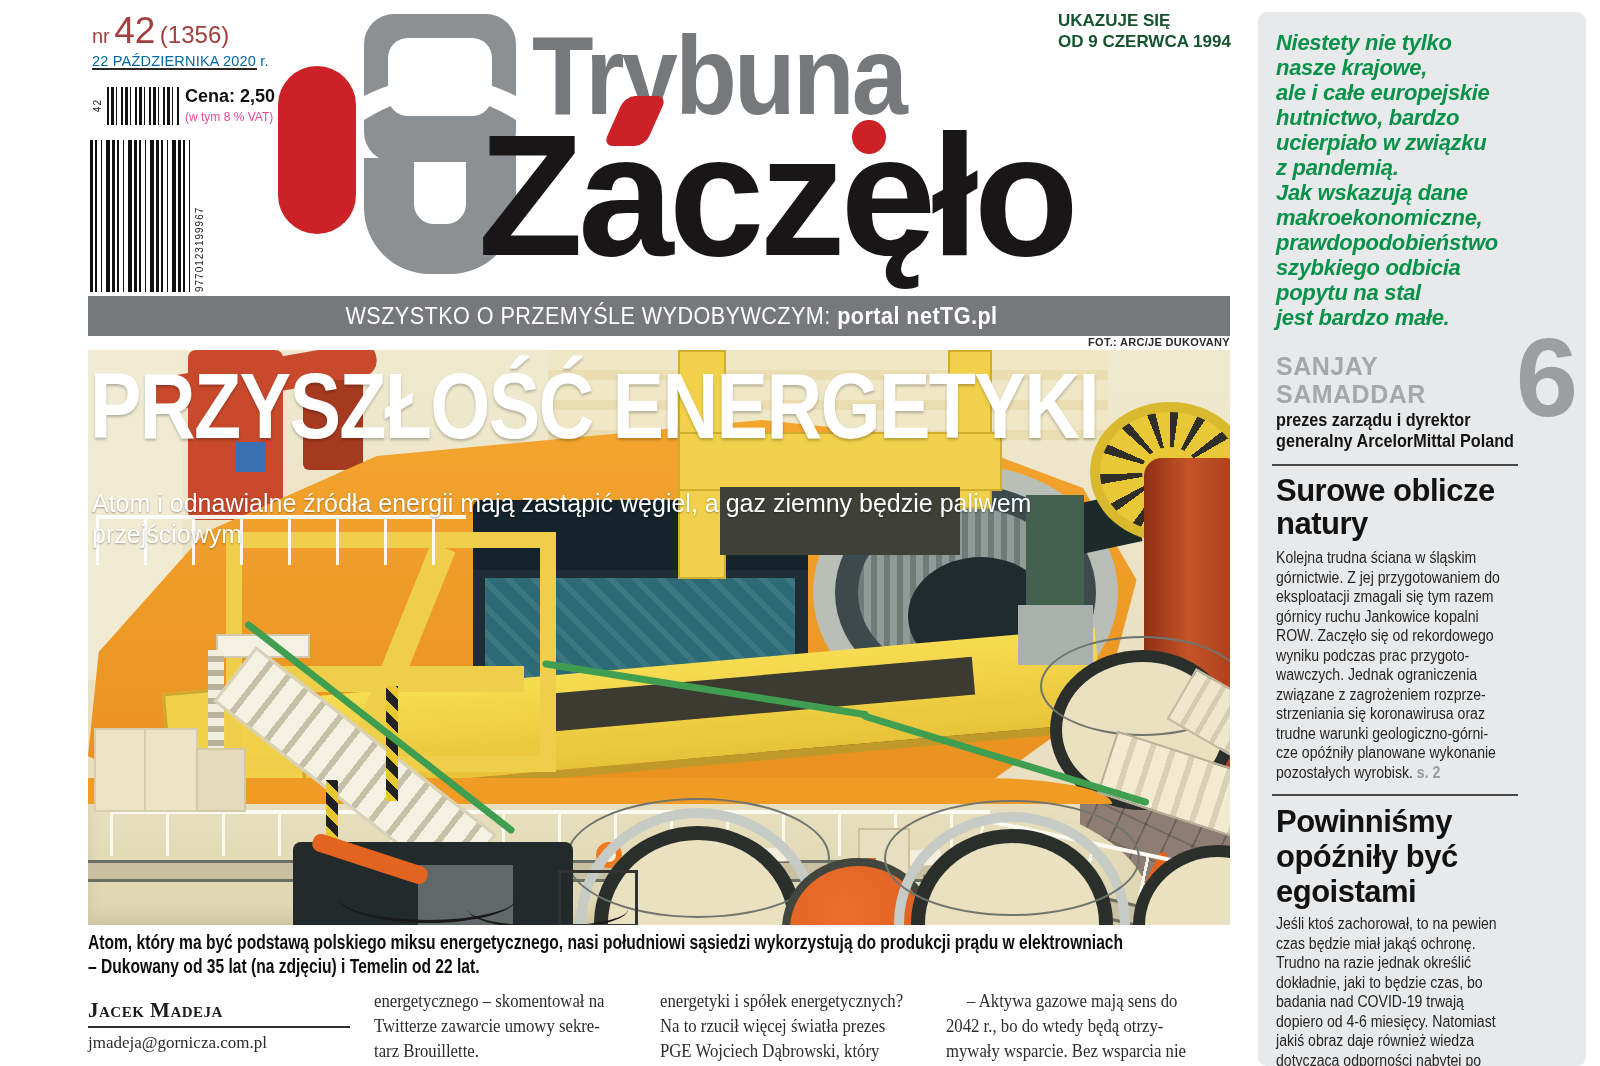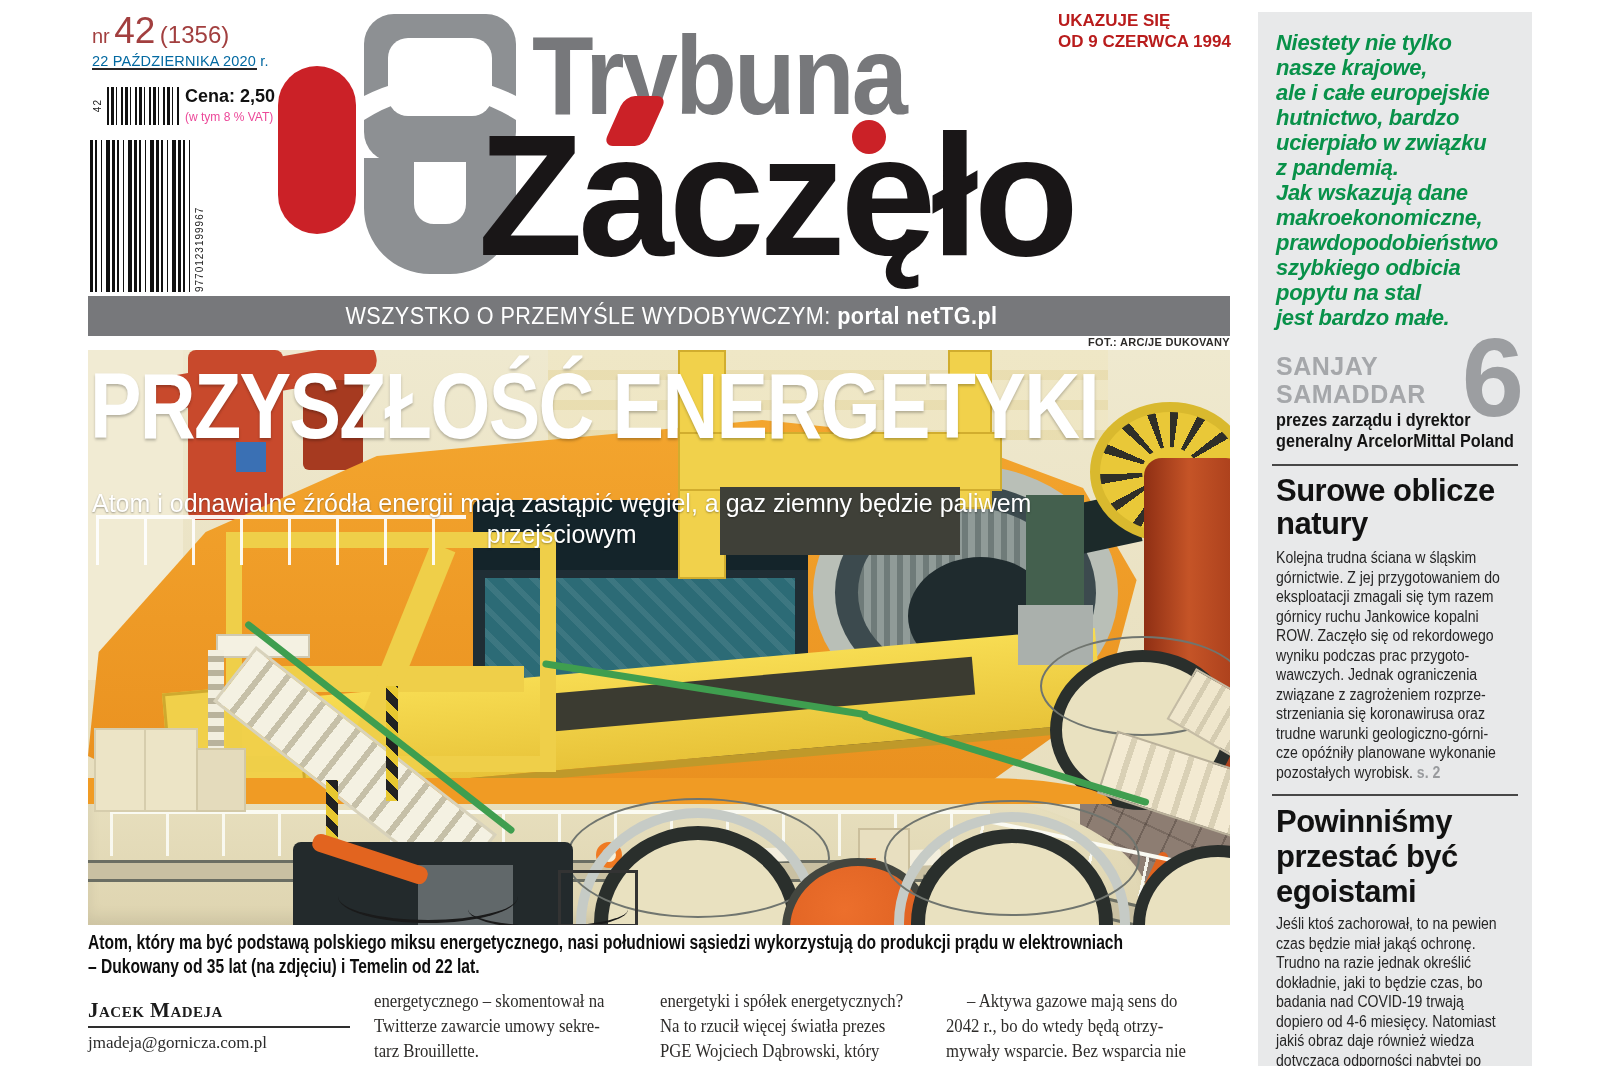--- a/index.html
+++ b/index.html
@@ -25,32 +25,32 @@
   .price-main{font-size:18px;font-weight:bold;color:#111;}
   .price-vat{font-size:12px;color:#ec4899;}
   .barcode-lg{width:104px;height:152px;background:repeating-linear-gradient(90deg,#111 0 3px,#fff 3px 5px,#111 5px 7px,#fff 7px 11px,#111 11px 12px,#fff 12px 16px,#111 16px 20px,#fff 20px 22px);}
   .issn{font-family:"Liberation Serif",serif;font-size:17px;color:#1c1c1c;}
 
   
   #logo-trybuna{left:532px;top:20px;font-size:112px;font-weight:bold;color:#77787b;line-height:1;letter-spacing:-3px;}
   #logo-gornicza{left:478px;top:92px;font-size:172px;font-weight:bold;color:#191617;line-height:1.2;letter-spacing:-5px;}
   .accent-acute{left:136px;top:4px;width:42px;height:50px;background:#cb2127;border-radius:10px;transform:skewX(-24deg);}
   .accent-dot{left:374px;top:28px;width:34px;height:34px;background:#cb2127;border-radius:50%;}
-  #since{left:1058px;top:10px;font-size:17px;font-weight:bold;line-height:1.25;color:#b91c1c;}
+  #since{left:1058px;top:10px;font-size:17px;font-weight:bold;line-height:1.25;color:#14532d;}
 
   
   #tagline{left:88px;top:296px;width:1142px;height:40px;background:#77787b;color:#fff;
            display:flex;align-items:center;justify-content:center;}
   #tagline .in{display:inline-block;transform:scaleX(.9);font-size:24px;letter-spacing:.5px;white-space:pre;}
   #tagline b{font-weight:bold;}
   #credit{left:88px;top:336px;width:1142px;text-align:right;font-size:11px;font-weight:bold;color:#2c2a28;letter-spacing:.3px;}
 
   
   #photo{left:88px;top:350px;width:1142px;height:575px;overflow:hidden;
-         background:linear-gradient(180deg,#efe9cf 0%,#eae2c3 45%,#e6ddbd 100%);text-align:center;}
+         background:linear-gradient(180deg,#efe9cf 0%,#eae2c3 45%,#e6ddbd 100%);}
   #photo .abs{position:absolute;}
   .ph-wall-left{left:0;top:0;width:95px;height:330px;background:#f1ebd3;}
   .ph-red-machine{left:100px;top:0;width:95px;height:170px;background:#c8492c;border-radius:8px;}
   .ph-red-inner{left:115px;top:30px;width:60px;height:90px;background:#a63a20;border-radius:6px;}
   .ph-red-arm{left:60px;top:10px;width:230px;height:34px;background:#c8492c;border-radius:16px;transform:rotate(-10deg);}
   .ph-blue-box{left:148px;top:92px;width:30px;height:30px;background:#3a70b4;}
   .ph-truss{left:460px;top:0;width:560px;height:90px;opacity:.7;
             background:repeating-linear-gradient(0deg,#e7d9a5 0 10px,#efe6c2 10px 30px);}
   .ph-platform{left:0;top:70px;width:1070px;height:400px;
      background:linear-gradient(180deg,#f3a52e,#e98f1e);
@@ -167,21 +167,21 @@
   #byline{left:88px;top:998px;width:262px;}
   #byline .name{font-family:"Liberation Serif",serif;font-variant:small-caps;font-weight:bold;font-size:21px;
      letter-spacing:.5px;border-bottom:2px solid #2e2e2e;padding-bottom:3px;color:#1b1b1b;}
   #byline .email{font-family:"Liberation Serif",serif;font-size:17px;color:#2c2c2c;margin-top:5px;}
   .serif-col{font-family:"Liberation Serif",serif;font-size:19px;line-height:25px;color:#2e2c2a;width:118%;}
   #col2{left:374px;top:988px;}
   #col3{left:660px;top:988px;}
   #col4{left:946px;top:988px;text-indent:24px;}
 
   
-  #sidebar{left:1258px;top:12px;width:274px;height:1054px;background:#e8e9ea;}
+  #sidebar{left:1258px;top:12px;width:328px;height:1054px;background:#e8e9ea;border-radius:9px;}
   #sidebar .abs{position:absolute;}
   #quote{left:18px;top:18px;width:244px;font-size:22px;font-weight:bold;font-style:italic;
      line-height:25px;letter-spacing:-.3px;}
   #page-num{right:8px;top:318px;font-size:112px;font-weight:bold;color:#9c9ea1;line-height:.85;}
   #profile-name{left:18px;top:340px;font-size:25px;font-weight:bold;color:#a5a7aa;line-height:28px;letter-spacing:.5px;}
   #profile-title{left:18px;top:398px;font-size:18px;font-weight:bold;color:#141414;line-height:21px;width:130%;}
   .sb-rule{left:14px;width:246px;border-top:2px solid #474747;}
   #rule1{top:452px;} #rule2{top:782px;}
   .sb-h2{left:18px;font-size:31px;font-weight:bold;color:#121212;letter-spacing:-.5px;}
   #a1-head{top:462px;line-height:33px;}
@@ -396,21 +396,21 @@
 wyniku podczas prac przygoto-
 wawczych. Jednak ograniczenia
 związane z zagrożeniem rozprze-
 strzeniania się koronawirusa oraz
 trudne warunki geologiczno-górni-
 cze opóźniły planowane wykonanie
 pozostałych wyrobisk.</span><span class="page-ref"> s. 2</span></div>
 
   <div class="abs sb-rule" id="rule2"></div>
   <div class="abs pre sb-h2" id="a2-head">Powinniśmy
-przestać być
+opóźniły być
 egoistami</div>
   <div class="abs pre sb-body cx88" id="a2-body">Jeśli ktoś zachorował, to na pewien
 czas będzie miał jakąś ochronę.
 Trudno na razie jednak określić
 dokładnie, jaki to będzie czas, bo
 badania nad COVID-19 trwają
 dopiero od 4-6 miesięcy. Natomiast
 jakiś obraz daje również wiedza
 dotycząca odporności nabytej po</div>
 </div>

